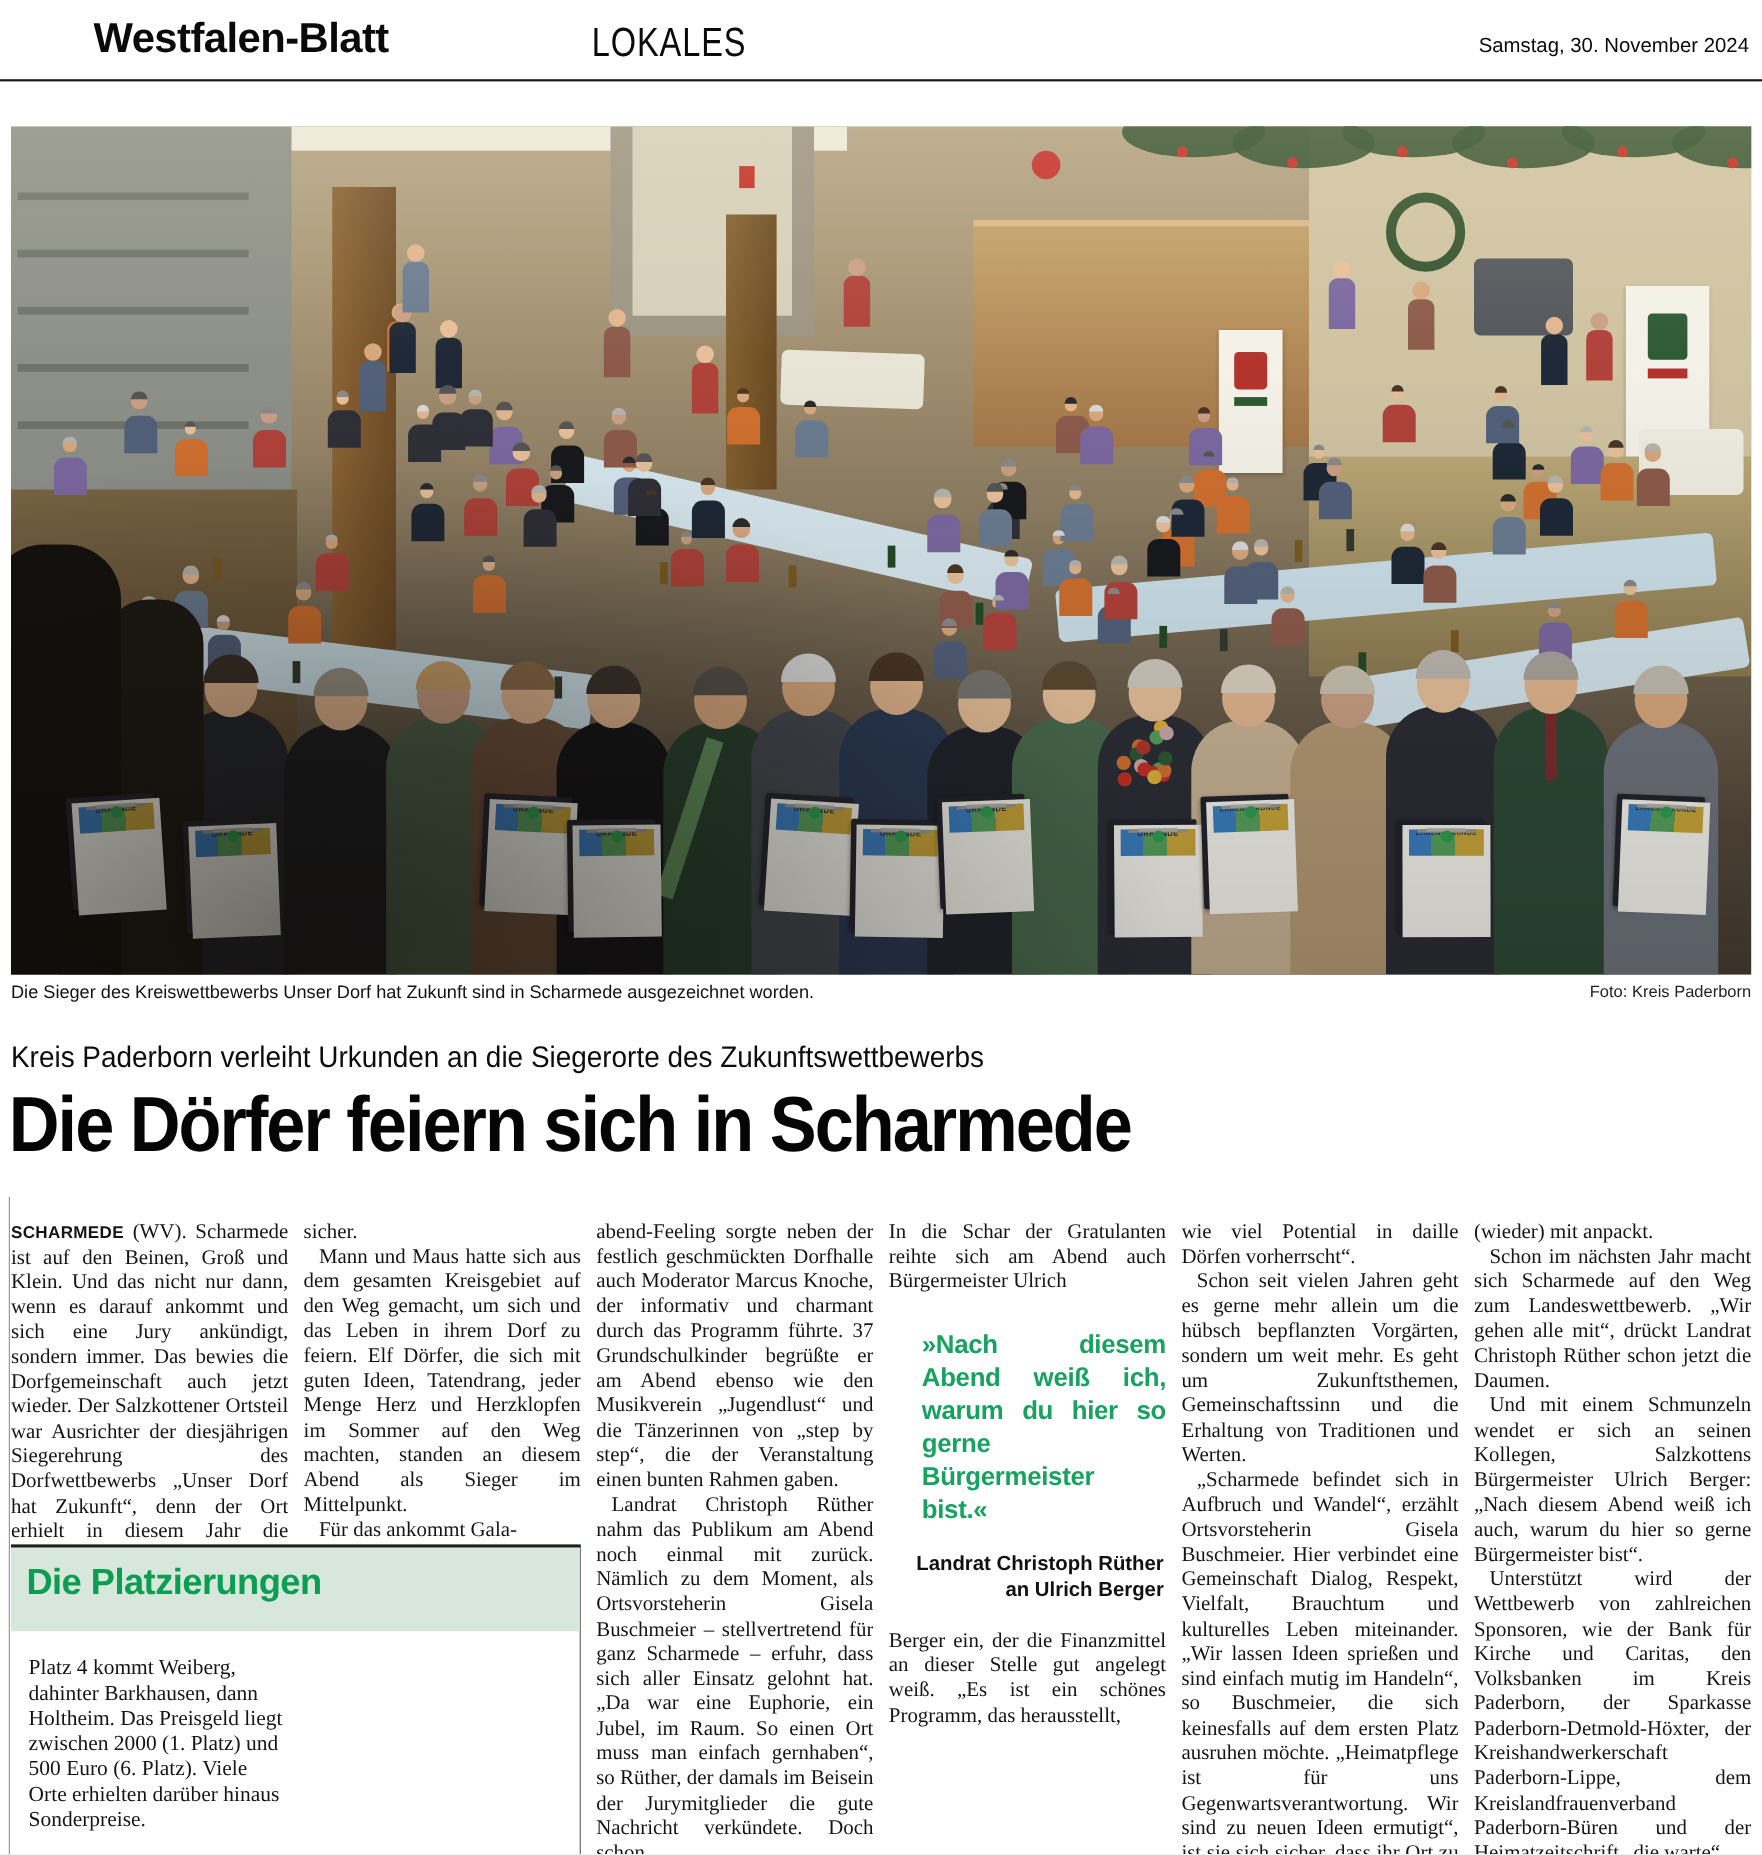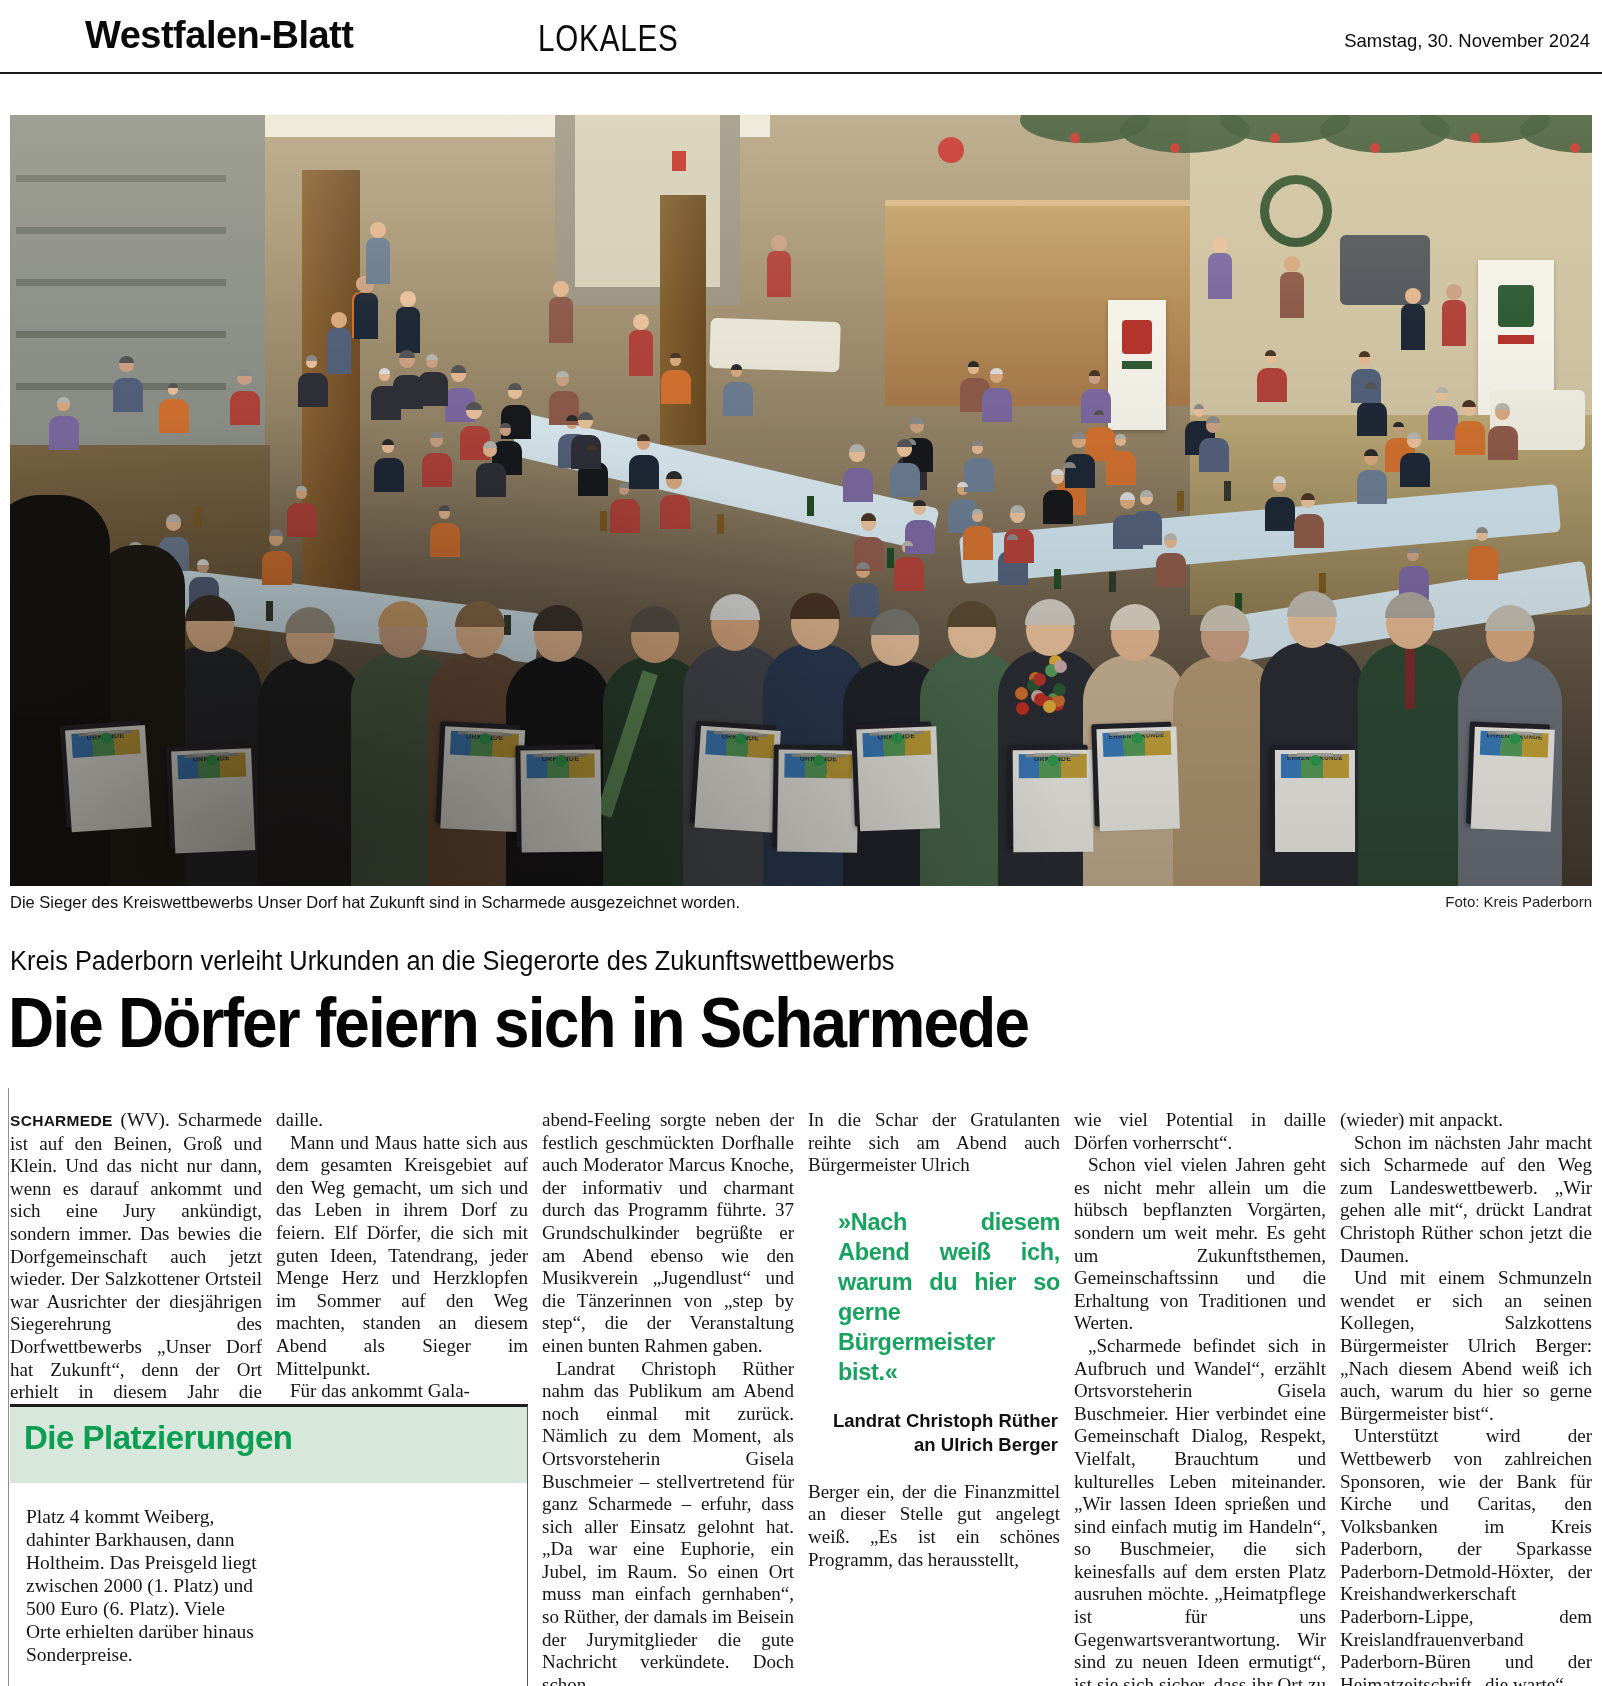--- a/index.html
+++ b/index.html
@@ -544,21 +544,21 @@
   <div class="left-rule"></div>
 
   <div class="columns">
 
     <div class="colgroup">
       <div class="two-cols">
         <div class="col">
           <p><span class="lead-word">SCHARMEDE</span> <span>(WV). Scharmede ist auf den Beinen, Groß und Klein. Und das nicht nur dann, wenn es darauf ankommt und sich eine Jury ankündigt, sondern immer. Das bewies die Dorfgemeinschaft auch jetzt wieder. Der Salzkottener Ortsteil war Ausrichter der diesjährigen Siegerehrung des Dorfwettbewerbs „Unser Dorf hat Zukunft“, denn der Ort erhielt in diesem Jahr die Siegerme-</span></p>
         </div>
         <div class="col">
-          <p>daille.</p>
+          <p>sicher.</p>
           <p>Mann und Maus hatte sich aus dem gesamten Kreisgebiet auf den Weg gemacht, um sich und das Leben in ihrem Dorf zu feiern. Elf Dörfer, die sich mit guten Ideen, Tatendrang, jeder Menge Herz und Herzklopfen im Sommer auf den Weg machten, standen an diesem Abend als Sieger im Mittelpunkt.</p>
           <p>Für das ankommt Gala-</p>
         </div>
       </div>
       <div class="placebox">
         <div class="placebox-head">
           <span class="placebox-title">Die Platzierungen</span>
         </div>
         <div class="placebox-body">
           <div class="placebox-col">Platz 4 kommt Weiberg, dahinter Barkhausen, dann Holtheim. Das Preisgeld liegt zwischen 2000 (1. Platz) und 500 Euro (6. Platz). Viele Orte erhielten darüber hinaus Sonderpreise.</div>
@@ -576,21 +576,21 @@
       <div class="pullquote">»Nach diesem Abend weiß ich, warum du hier so gerne Bürgermeister bist.«</div>
       <div class="pq-attrib">
         <span>Landrat Christoph Rüther</span><br>
         <span>an Ulrich Berger</span>
       </div>
       <p>Berger ein, der die Finanzmittel an dieser Stelle gut angelegt weiß. „Es ist ein schönes Programm, das herausstellt,</p>
     </div>
 
     <div class="col">
       <p>wie viel Potential in daille Dörfen vorherrscht“.</p>
-      <p>Schon viel vielen Jahren geht es nicht mehr allein um die hübsch bepflanzten Vorgärten, sondern um weit mehr. Es geht um Zukunftsthemen, Gemeinschaftssinn und die Erhaltung von Traditionen und Werten.</p>
+      <p>Schon seit vielen Jahren geht es gerne mehr allein um die hübsch bepflanzten Vorgärten, sondern um weit mehr. Es geht um Zukunftsthemen, Gemeinschaftssinn und die Erhaltung von Traditionen und Werten.</p>
       <p>„Scharmede befindet sich in Aufbruch und Wandel“, erzählt Ortsvorsteherin Gisela Buschmeier. Hier verbindet eine Gemeinschaft Dialog, Respekt, Vielfalt, Brauchtum und kulturelles Leben miteinander. „Wir lassen Ideen sprießen und sind einfach mutig im Handeln“, so Buschmeier, die sich keinesfalls auf dem ersten Platz ausruhen möchte. „Heimatpflege ist für uns Gegenwartsverantwortung. Wir sind zu neuen Ideen ermutigt“, ist sie sich sicher, dass ihr Ort zu jeder Zeit</p>
     </div>
 
     <div class="col">
       <p>(wieder) mit anpackt.</p>
       <p>Schon im nächsten Jahr macht sich Scharmede auf den Weg zum Landeswettbewerb. „Wir gehen alle mit“, drückt Landrat Christoph Rüther schon jetzt die Daumen.</p>
       <p>Und mit einem Schmunzeln wendet er sich an seinen Kollegen, Salzkottens Bürgermeister Ulrich Berger: „Nach diesem Abend weiß ich auch, warum du hier so gerne Bürgermeister bist“.</p>
       <p>Unterstützt wird der Wettbewerb von zahlreichen Sponsoren, wie der Bank für Kirche und Caritas, den Volksbanken im Kreis Paderborn, der Sparkasse Paderborn-Detmold-Höxter, der Kreishandwerkerschaft Paderborn-Lippe, dem Kreislandfrauenverband Paderborn-Büren und der Heimatzeitschrift „die warte“.</p>
     </div>
 

